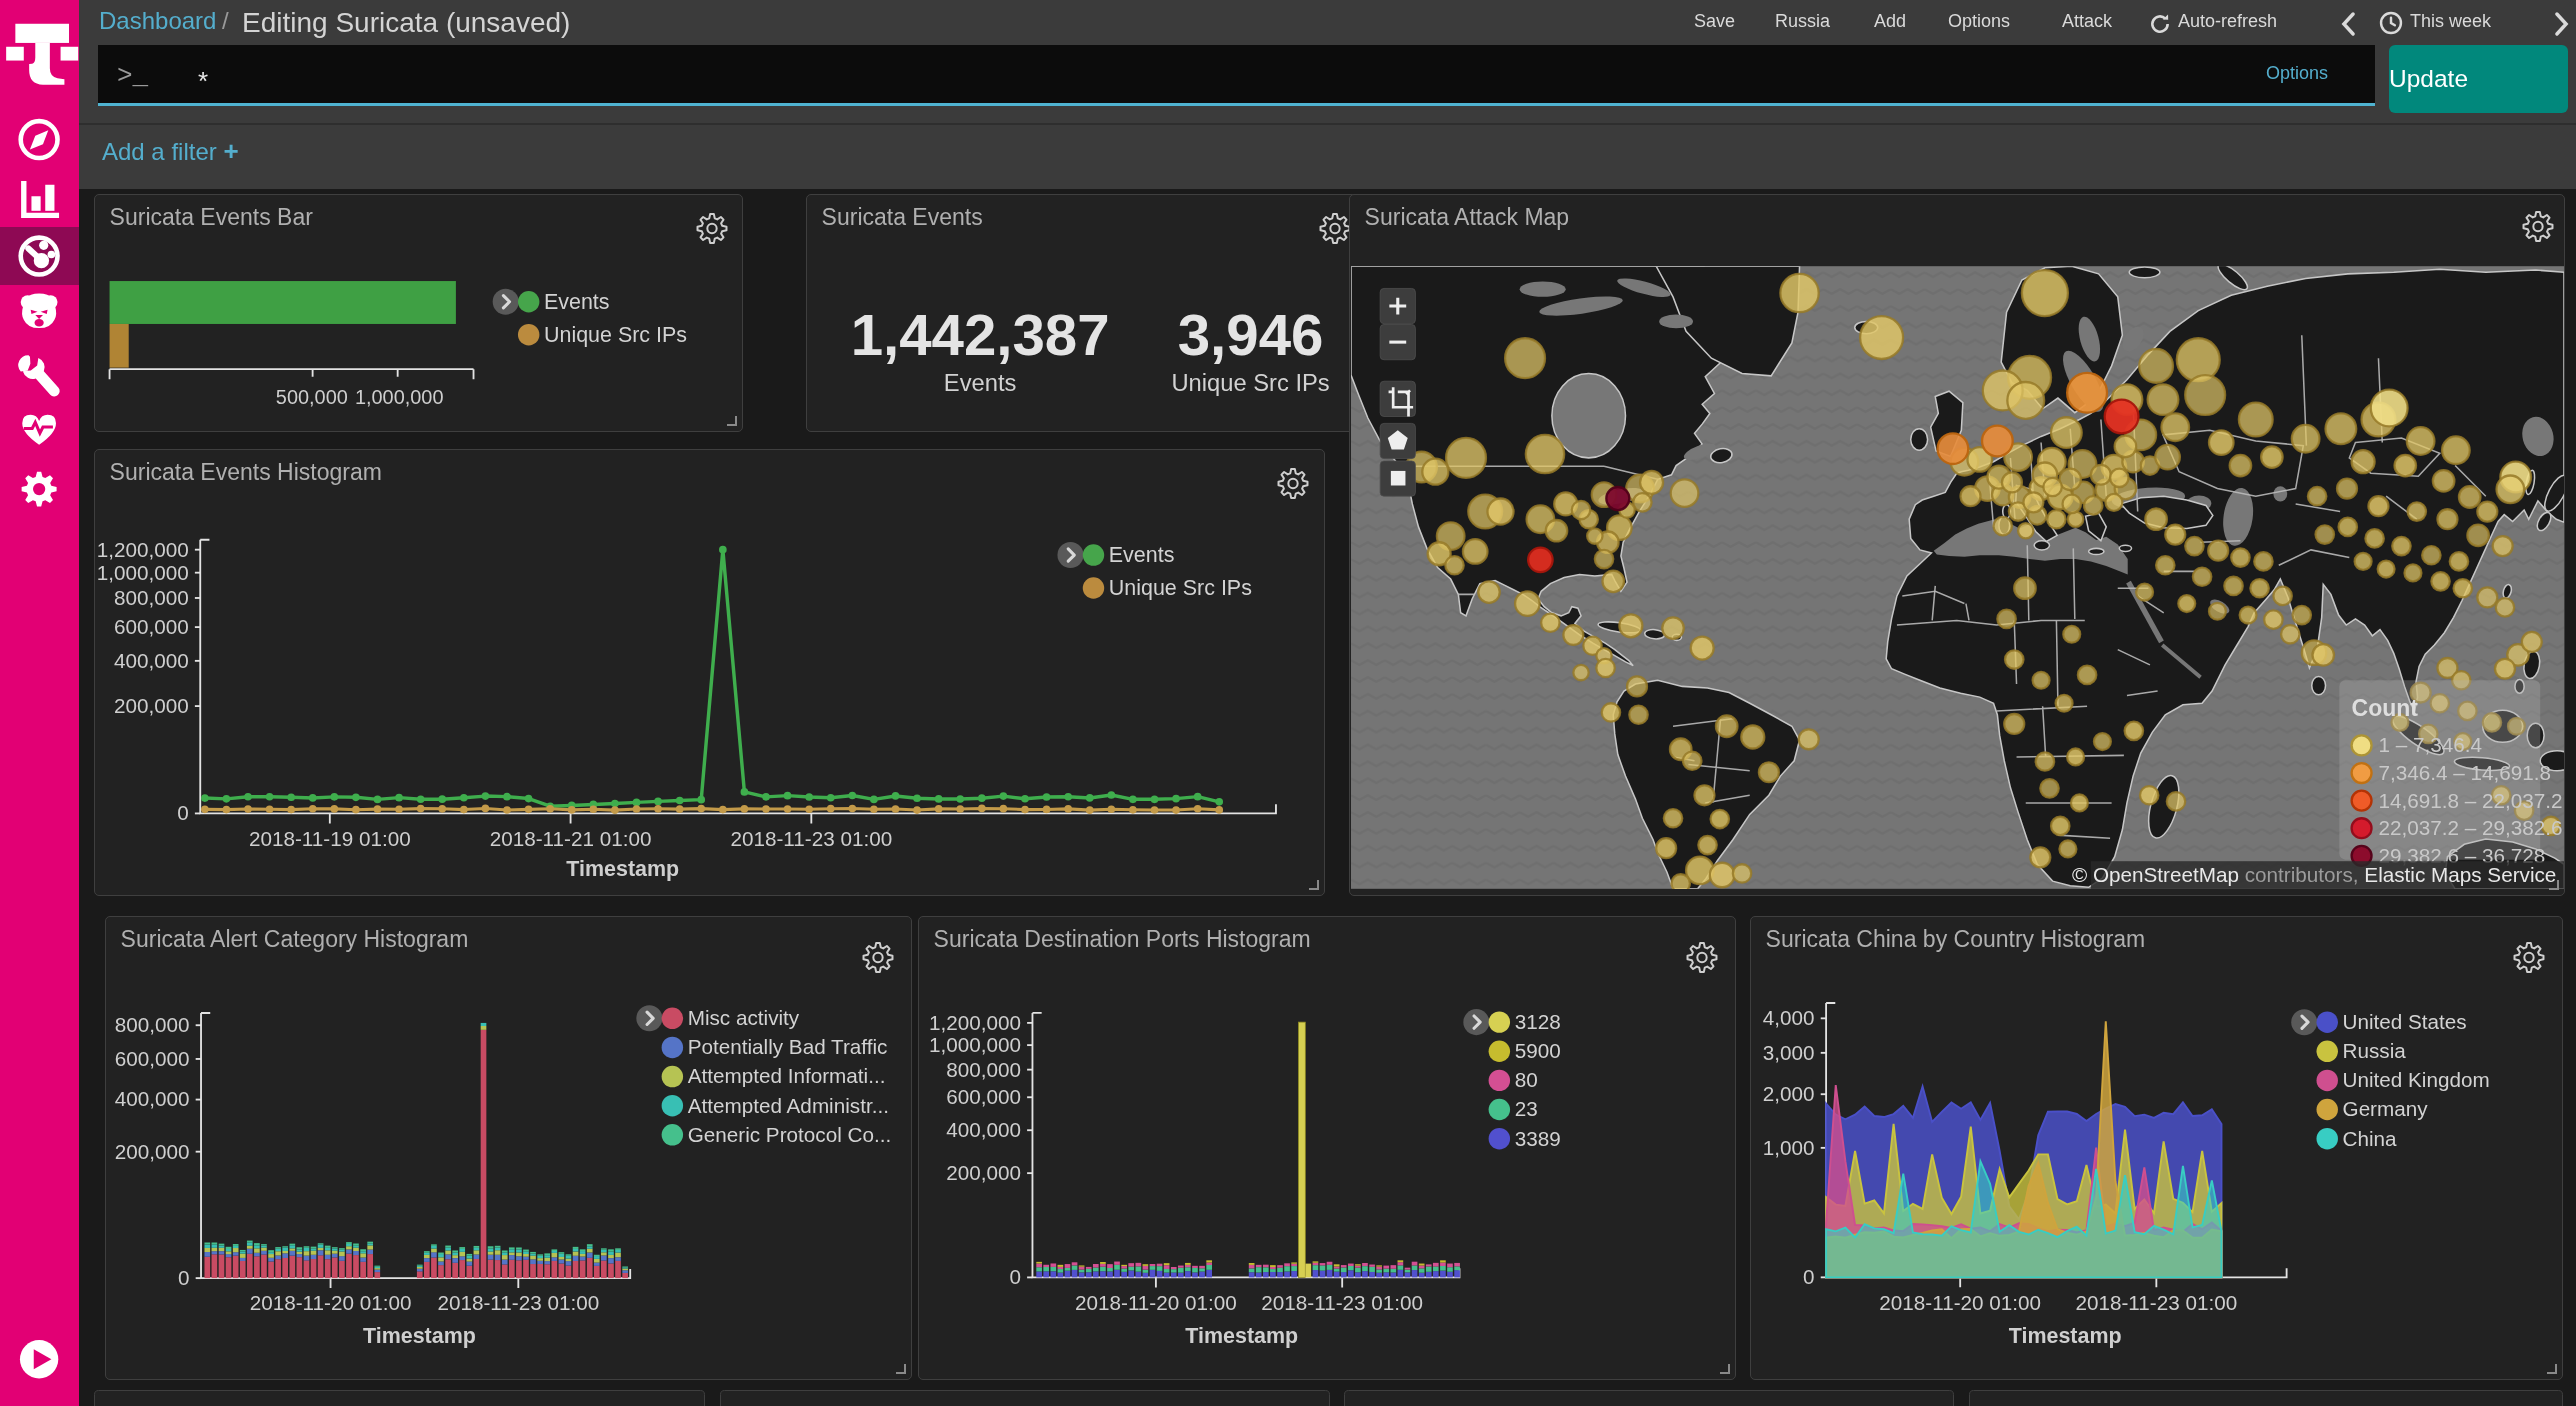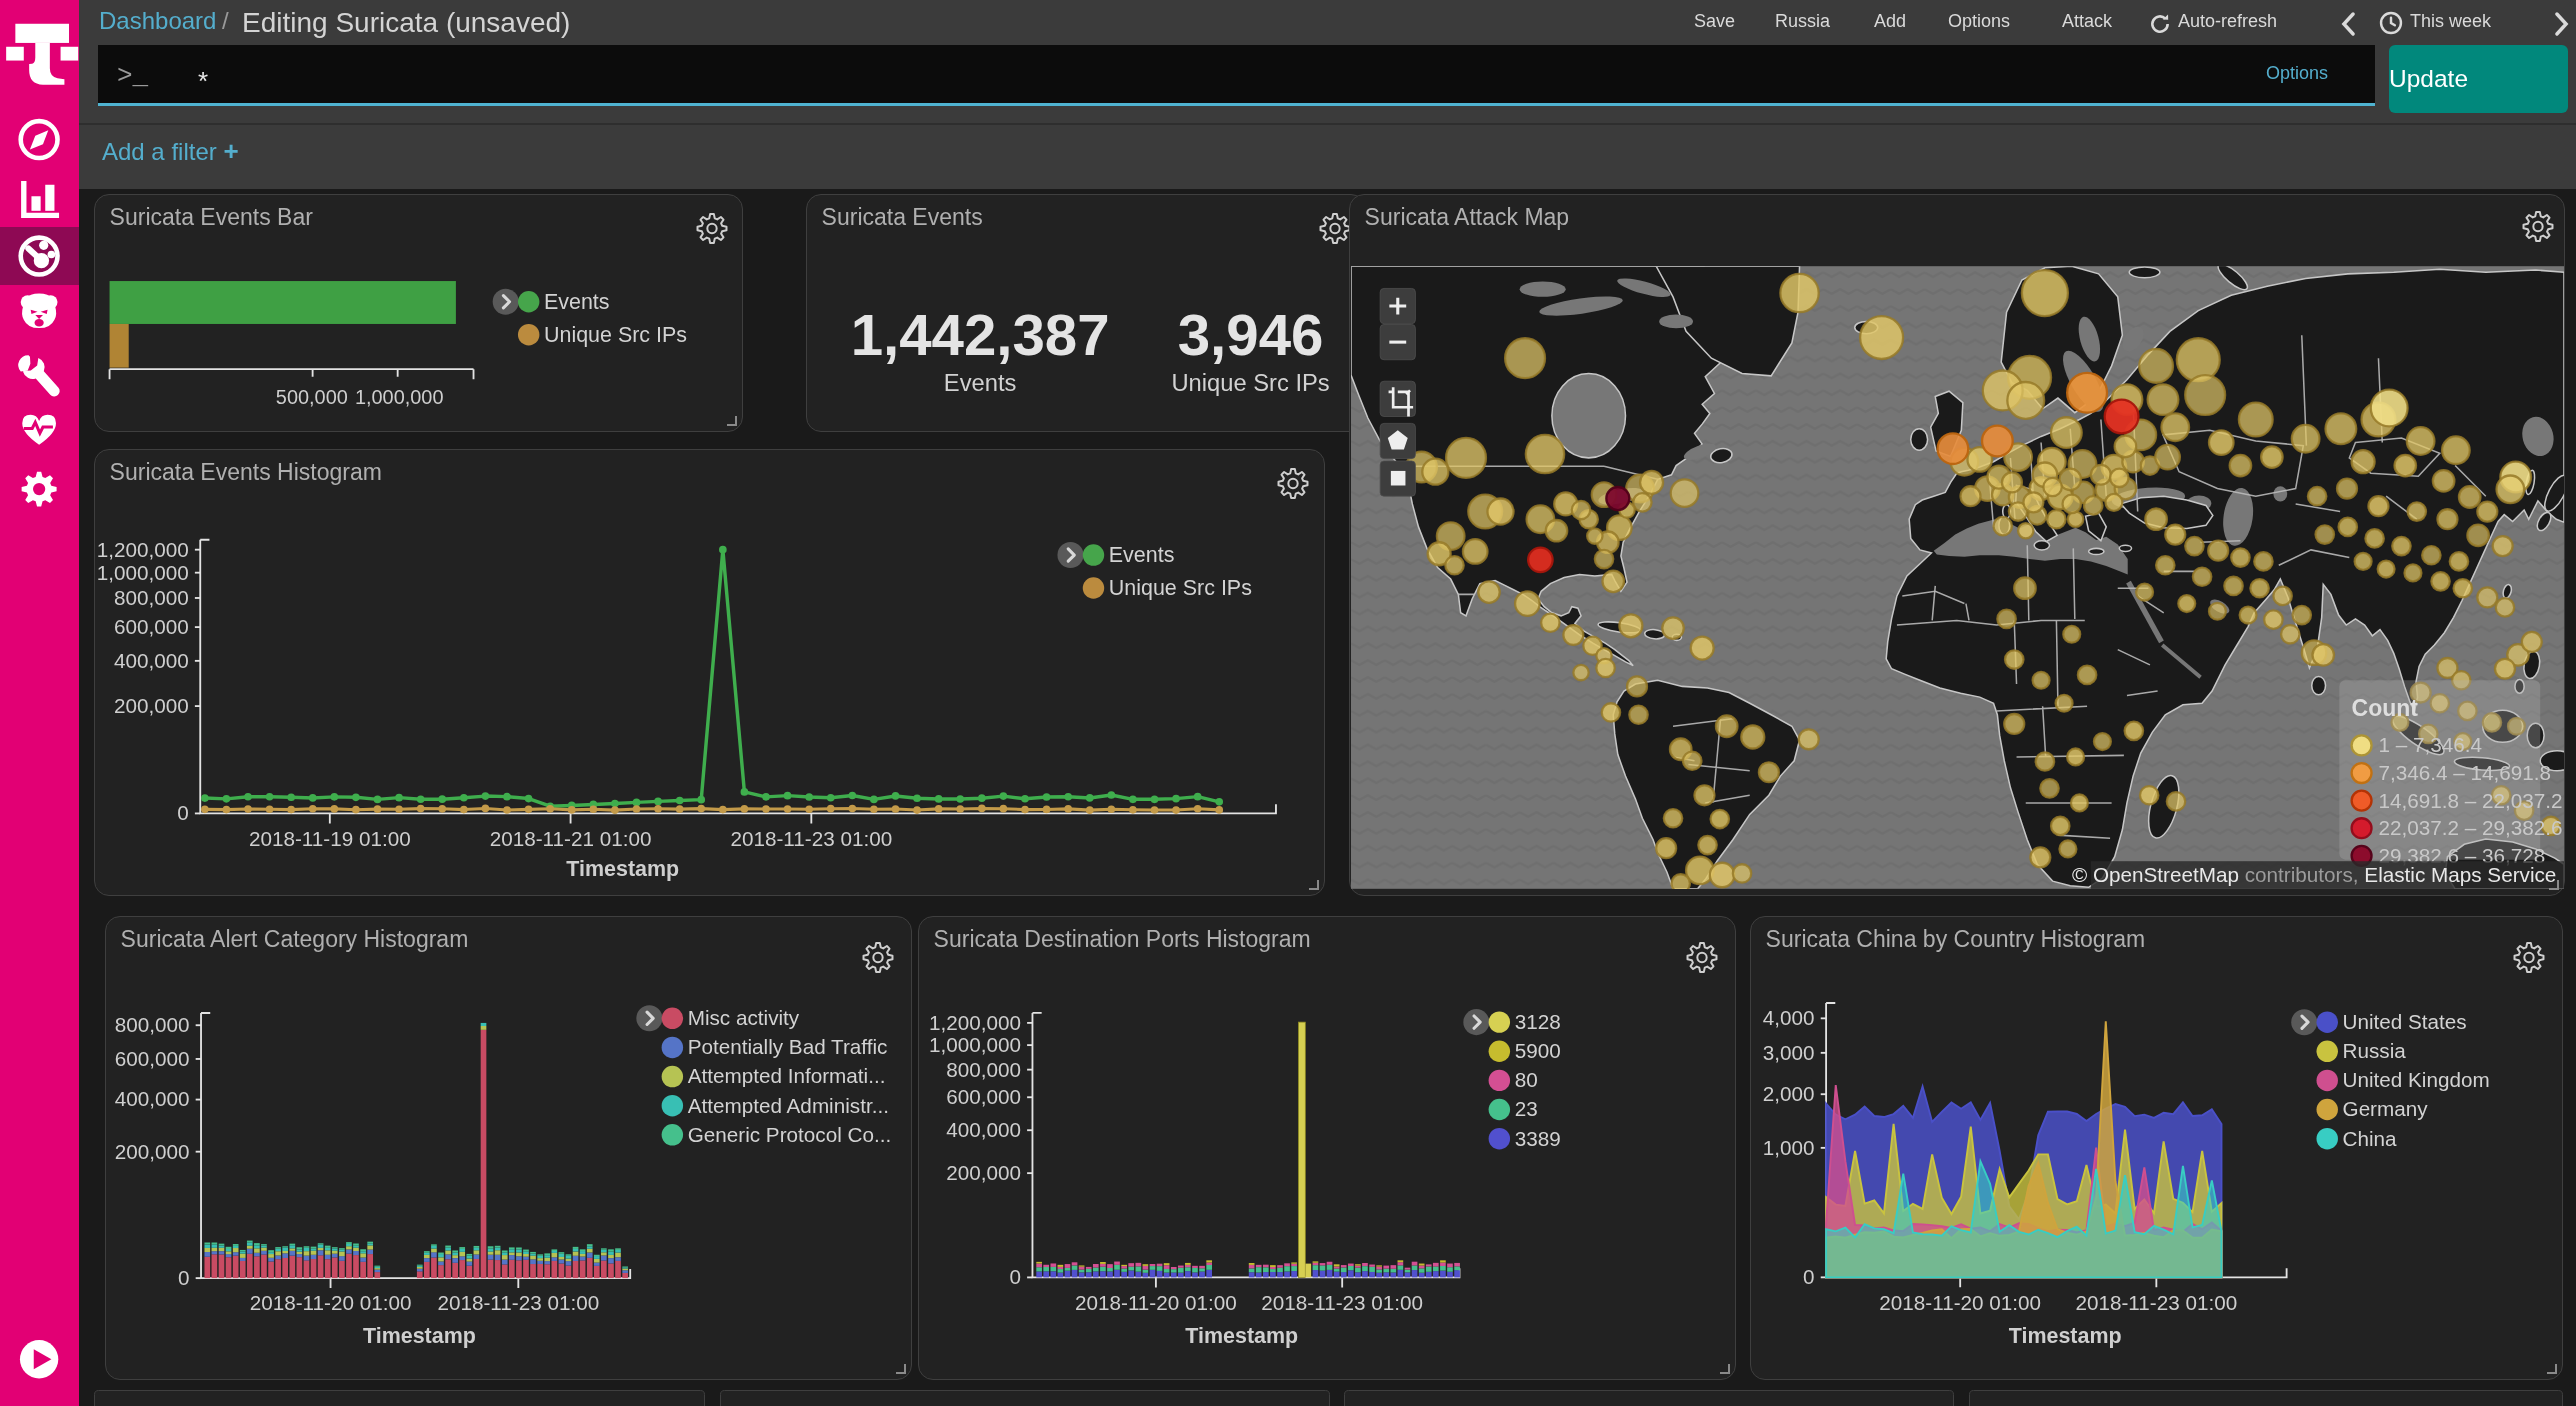--- a/index.html
+++ b/index.html
@@ -1,20 +1,20 @@
 <!DOCTYPE html>
 <html style="font-size:12.3px"><head><meta charset="utf-8"><style>
 *{margin:0;padding:0;box-sizing:border-box}
 html,body{width:2576px;height:1406px;overflow:hidden;background:#1a1a1a;
   font-family:"Liberation Sans",sans-serif;}
 #chrome{position:absolute;left:0;top:0;width:2576px;height:189px;background:#3b3b3b}
 #qbox{position:absolute;left:98px;top:45px;width:2277px;height:61px;background:#0c0c0c;border-bottom:3.8px solid #4fb3d1}
 .navitem{position:absolute;top:10.7px;font-size:18px;color:#dadada}
 .blue{color:#54aecd}
-.panel{position:absolute;background:#222;border:1.5px solid #3f3f3f;border-radius:15px}
+.panel{position:absolute;background:#222;border:1.5px solid #3f3f3f;border-radius:5px}
 .ptitle{position:absolute;left:14.6px;top:9.2px;font-size:23px;color:#b0b0b0;white-space:nowrap}
 .rsz{position:absolute;right:5.4px;bottom:5.4px;width:10px;height:10px;border-right:2.3px solid #8a8a8a;border-bottom:2.3px solid #8a8a8a}
 svg{position:absolute;left:0;top:0}
 svg text{font-family:"Liberation Sans",sans-serif}
 </style></head><body>
 <div id="chrome"></div>
 <div id="qbox"></div>
 <div class="navitem blue" style="left:99px;top:7px;font-size:24px">Dashboard</div>
 <div class="navitem" style="left:222px;top:7px;font-size:24px;color:#999">/</div>
 <div class="navitem" style="left:242px;top:7px;font-size:28px;color:#d4d4d4">Editing Suricata (unsaved)</div>

